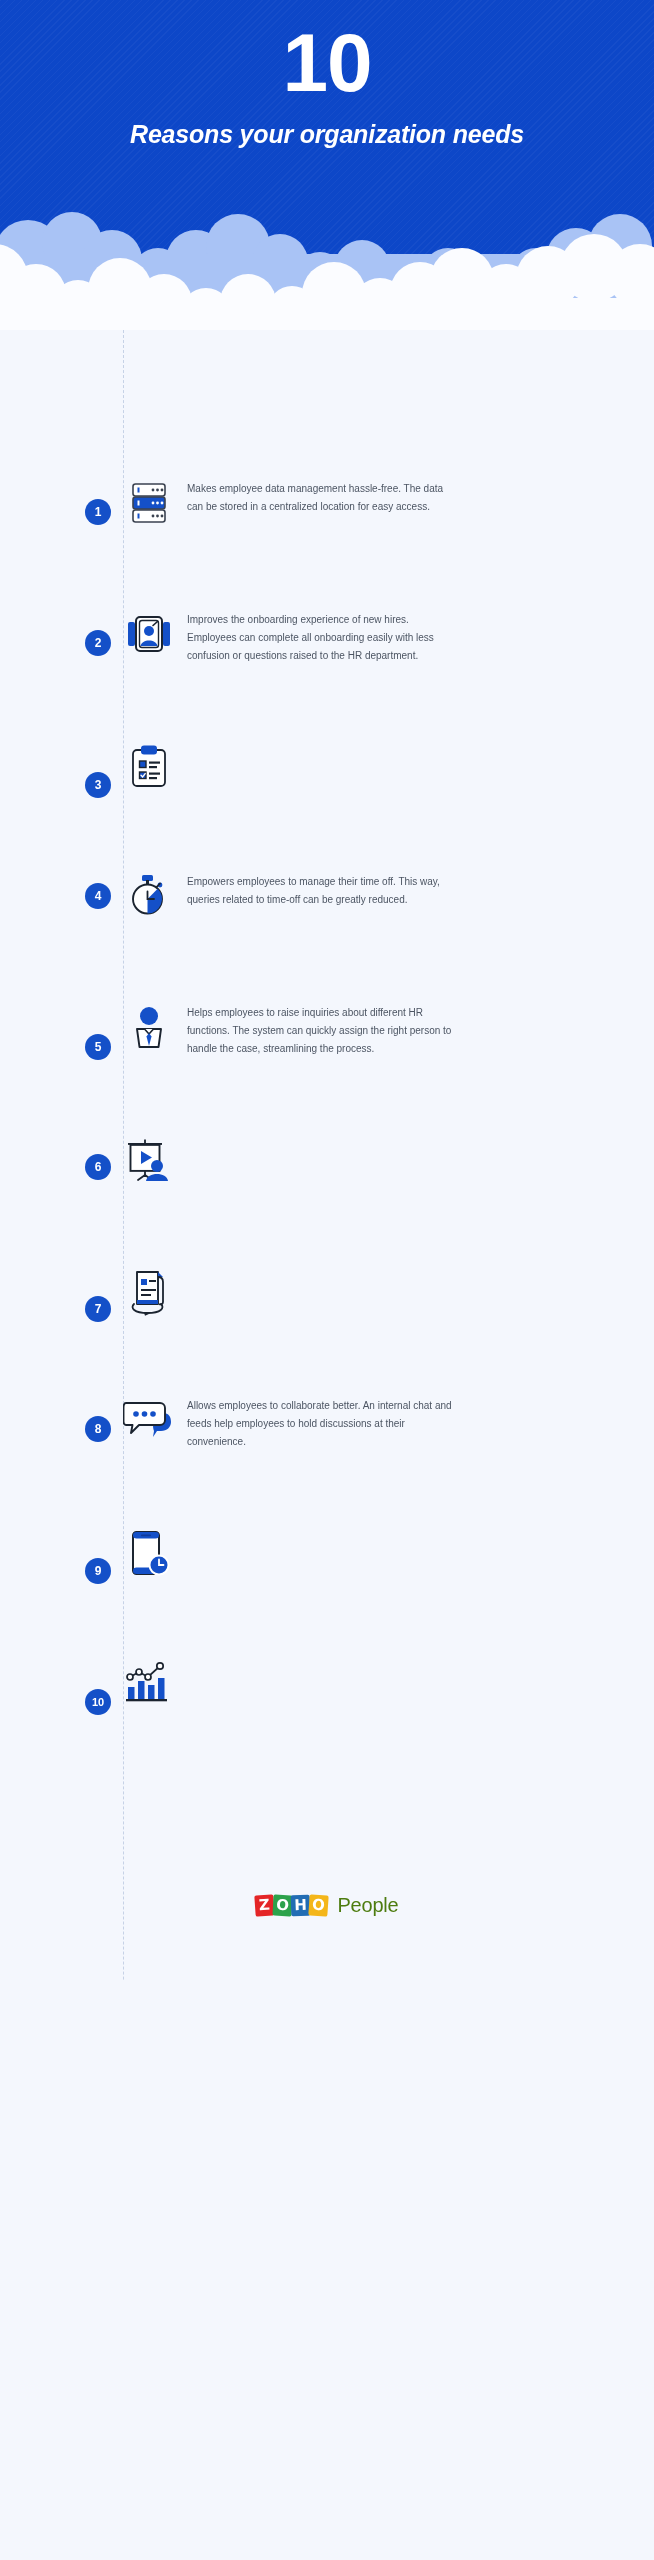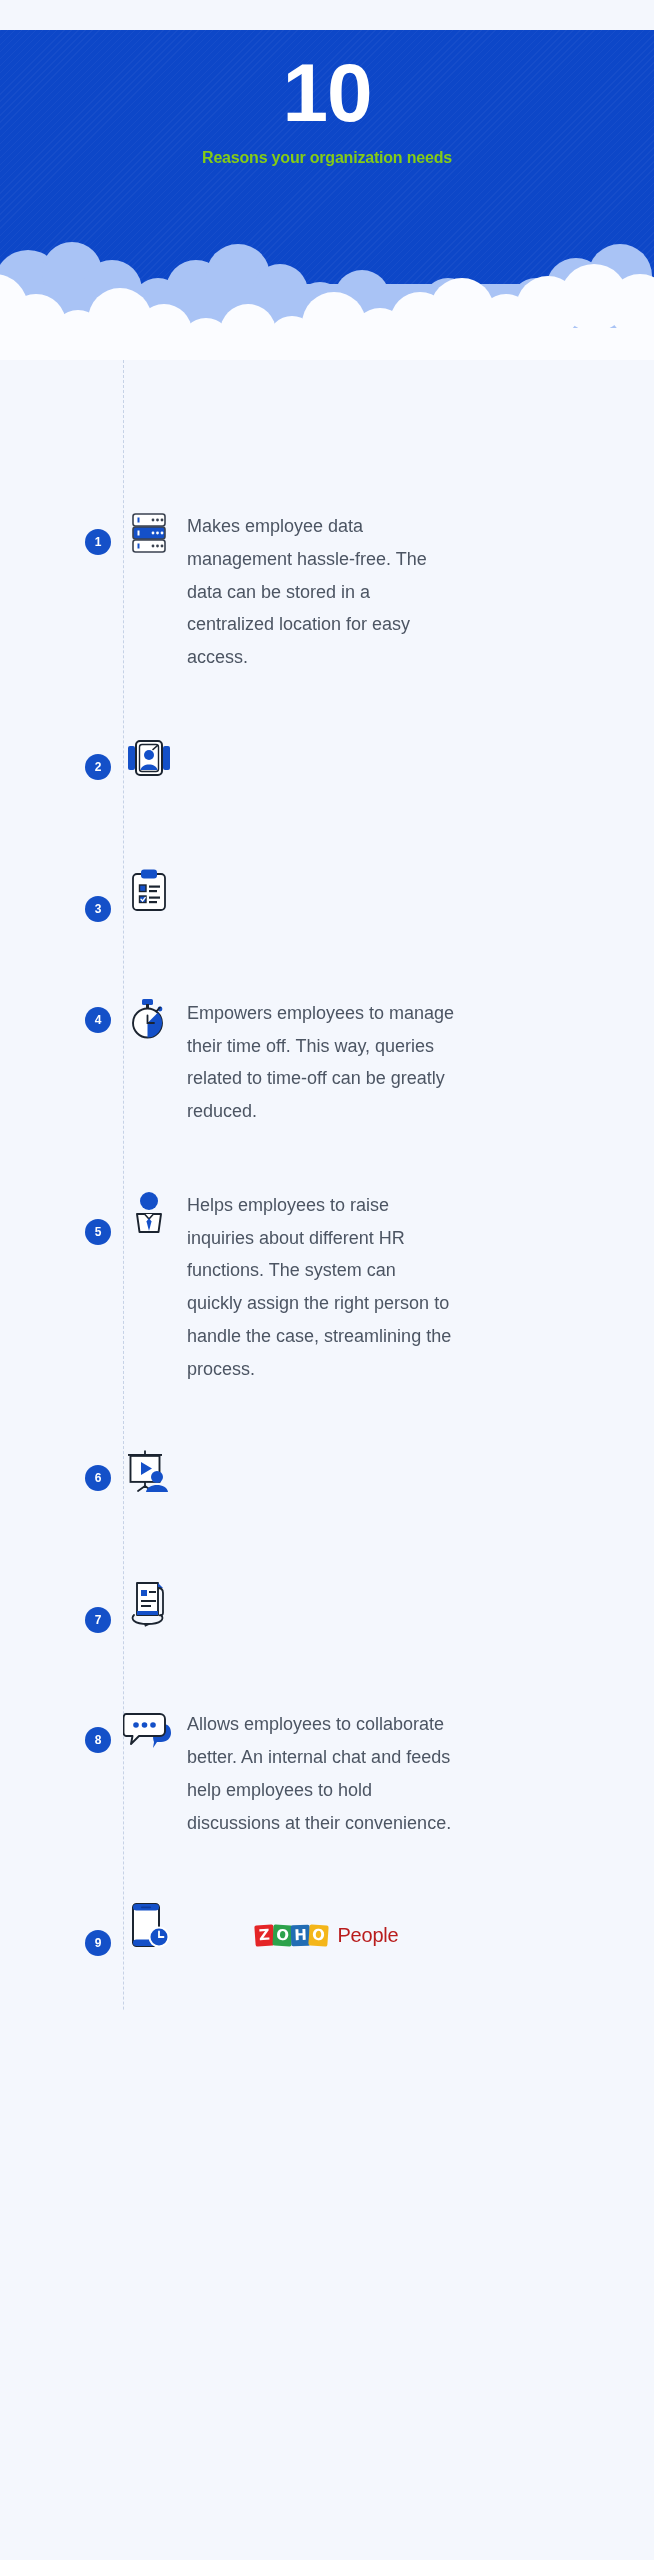--- a/index.html
+++ b/index.html
@@ -9,21 +9,20 @@
     background: #f4f7fd;
     font-family: "Liberation Sans", sans-serif;
   }
 
   #page {
     position: relative;
     width: 654px;
     height: 1980px;
     background: #f4f7fd;
     overflow: hidden;
-    margin-top: 30px;
   }
 
   
   .hero {
     position: relative;
     width: 654px;
     height: 330px;
     background: #0d47c8;
     overflow: hidden;
   }
@@ -45,26 +44,27 @@
     text-align: center;
   }
   .hero-number {
     color: #ffffff;
     font-size: 82px;
     font-weight: bold;
     line-height: 0.96;
     letter-spacing: -1px;
   }
   .hero-title {
-    color: #84cc16;
-    font-size: 16px;
+    color: #ffffff;
+    font-size: 25px;
     font-weight: bold;
     line-height: 1.42;
     margin-top: 14px;
     letter-spacing: -0.2px;
+    font-style: italic;
   }
 
   
   .clouds {
     position: absolute;
     left: 0;
     bottom: -2px;
     width: 654px;
     height: 130px;
     z-index: 3;
@@ -125,21 +125,21 @@
     display: flex;
     justify-content: center;
     padding-top: 0px;
   }
   .icon-wrap svg { display: block; }
 
   .text {
     flex: 1 1 auto;
     padding-right: 44px;
     color: #4c5563;
-    font-size: 18px;
+    font-size: 10px;
     line-height: 1.82;
     padding-top: 0px;
     max-width: 312px;
   }
 
   
   .item[data-rows="4"] .badge-wrap { padding-top: 19px; }
   .item[data-rows="5"] .badge-wrap { padding-top: 30px; }
   .item[data-rows="3"] .badge-wrap { padding-top: 10px; }
   .item[data-rows="4"] .icon-wrap  { padding-top: 2px; }
@@ -169,21 +169,21 @@
     font-size: 15px;
     font-weight: bold;
     font-family: "DejaVu Sans", sans-serif;
     line-height: 1;
   }
   .t-z { background: #e42527; transform: rotate(-4deg); border-radius: 2px; }
   .t-o1 { background: #2ca24b; transform: rotate(3deg); margin-left: -1px; border-radius: 2px; }
   .t-h { background: #226db4; transform: rotate(-2deg); margin-left: -1px; border-radius: 2px; }
   .t-o2 { background: #f4b61a; transform: rotate(4deg); margin-left: -1px; border-radius: 2px; }
   .logo-people {
-    color: #b91c1c;
+    color: #4d7c0f;
     font-size: 20px;
     font-weight: normal;
     letter-spacing: -0.2px;
   }
 </style>
 </head>
 <body>
 
 <div id="page">
 
@@ -284,20 +284,21 @@
             <rect x="1" y="9" width="7" height="24" rx="2" fill="#1450c8"></rect>
             <rect x="36" y="9" width="7" height="24" rx="2" fill="#1450c8"></rect>
             <rect x="9" y="4" width="26" height="34" rx="4" fill="#ffffff" stroke="#1b2430" stroke-width="2"></rect>
             <rect x="12.5" y="7.5" width="19" height="27" rx="2.5" fill="#ffffff" stroke="#1b2430" stroke-width="1.4"></rect>
             <circle cx="22" cy="18" r="5" fill="#1450c8"></circle>
             <path d="M13.5 33 C14.5 25.5 29.5 25.5 30.5 33 Z" fill="#1450c8"></path>
             <path d="M26 12.5 L30.5 8.5" stroke="#1b2430" stroke-width="1.6" stroke-linecap="round"></path>
           </svg>
         </span>
       </div>
+      <div class="text">Improves the onboarding experience of new hires. Employees can complete all onboarding easily with less confusion or questions raised to the HR department.</div>
     </div>
 
     <div class="item" data-rows="5">
       <div class="badge-wrap">
         <div class="badge">3</div>
       </div>
       <div class="icon-wrap">
         <span>
           <svg width="40" height="44" viewBox="0 0 40 44">
             <rect x="4" y="6" width="32" height="36" rx="4" fill="#ffffff" stroke="#1b2430" stroke-width="1.8"></rect>

